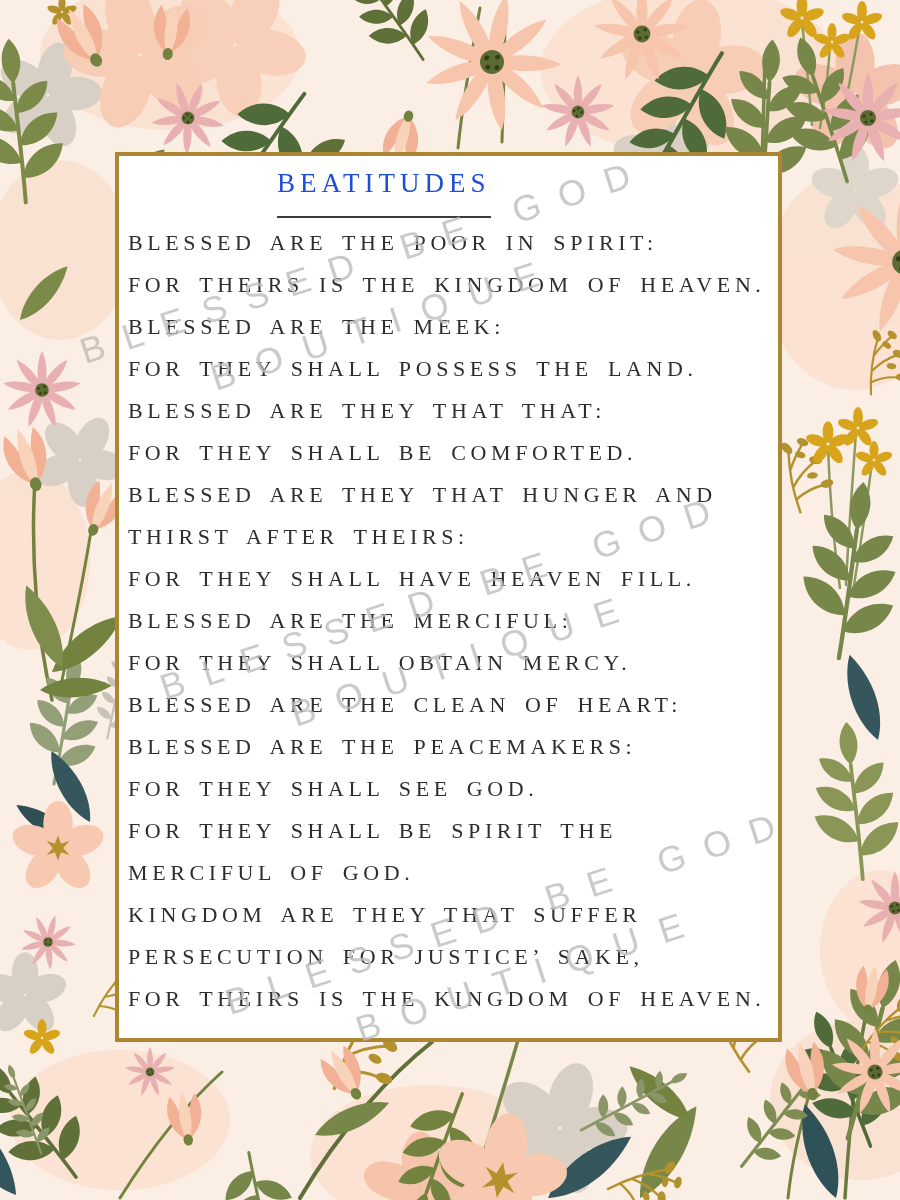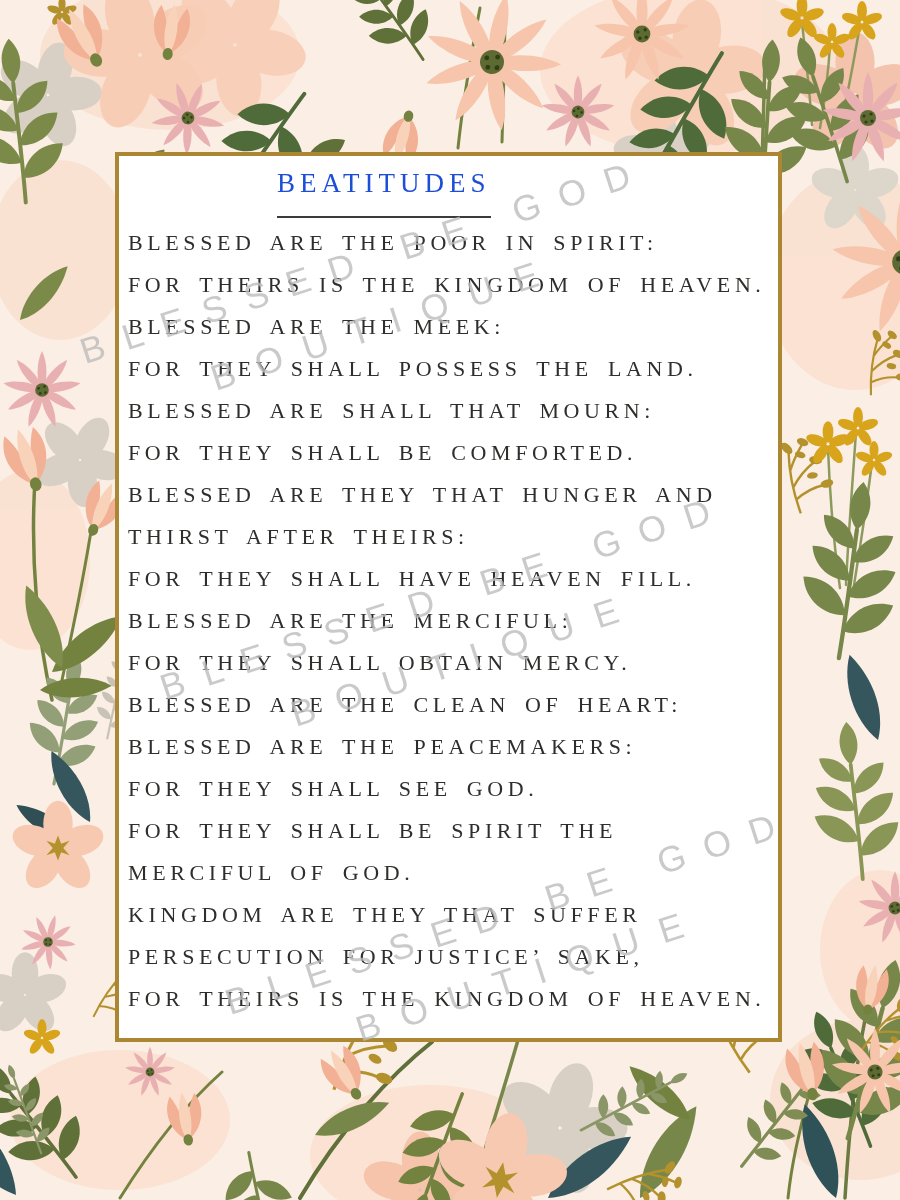--- a/index.html
+++ b/index.html
@@ -242,21 +242,21 @@
     <use href="#pflower" transform="translate(500,1180) rotate(10) scale(1.5)"></use>
   </svg>
 
   <div class="panel">
     <h1 class="title">BEATITUDES</h1>
     <div class="lines">
       <div class="line">BLESSED ARE THE POOR IN SPIRIT:</div>
       <div class="line">FOR THEIRS IS THE KINGDOM OF HEAVEN.</div>
       <div class="line">BLESSED ARE THE MEEK:</div>
       <div class="line">FOR THEY SHALL POSSESS THE LAND.</div>
-      <div class="line">BLESSED ARE SHALL THAT MOURN:</div>
+      <div class="line">BLESSED ARE THEY THAT THAT:</div>
       <div class="line">FOR THEY SHALL BE COMFORTED.</div>
       <div class="line">BLESSED ARE THEY THAT HUNGER AND</div>
       <div class="line">THIRST AFTER THEIRS:</div>
       <div class="line">FOR THEY SHALL HAVE HEAVEN FILL.</div>
       <div class="line">BLESSED ARE THE MERCIFUL:</div>
       <div class="line">FOR THEY SHALL OBTAIN MERCY.</div>
       <div class="line">BLESSED ARE THE CLEAN OF HEART:</div>
       <div class="line">BLESSED ARE THE PEACEMAKERS:</div>
       <div class="line">FOR THEY SHALL SEE GOD.</div>
       <div class="line">FOR THEY SHALL BE SPIRIT THE</div>

